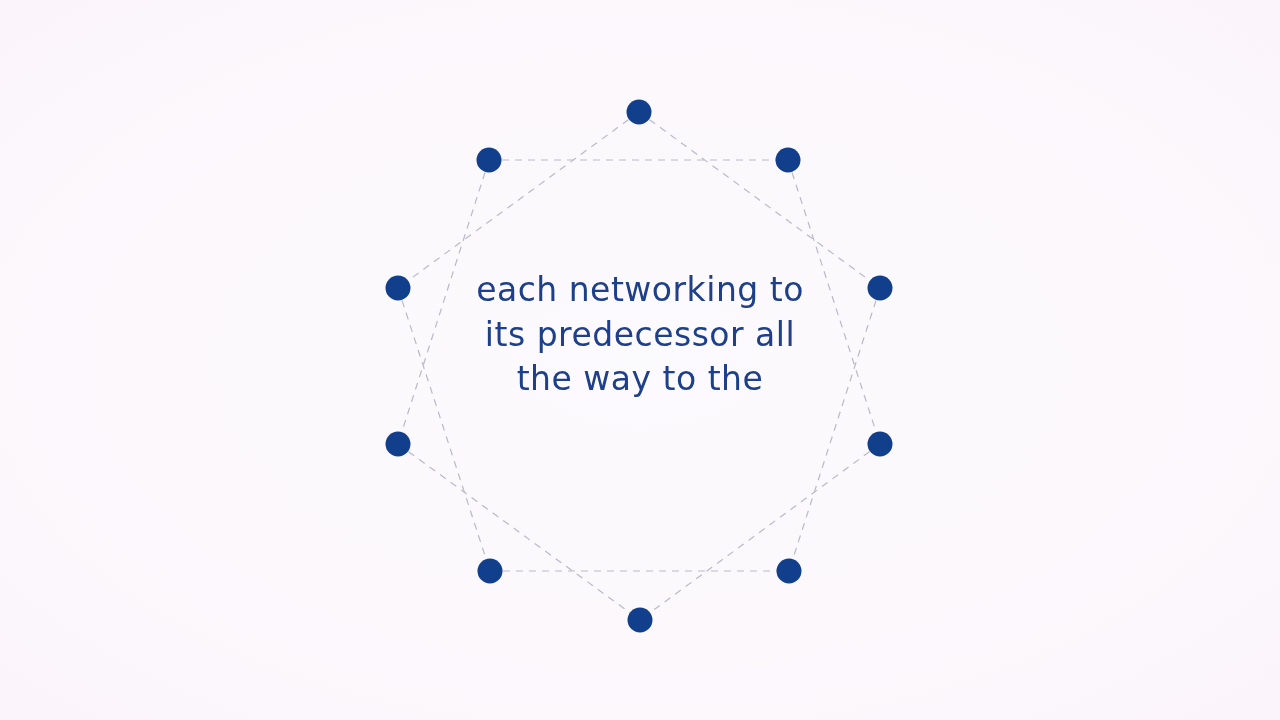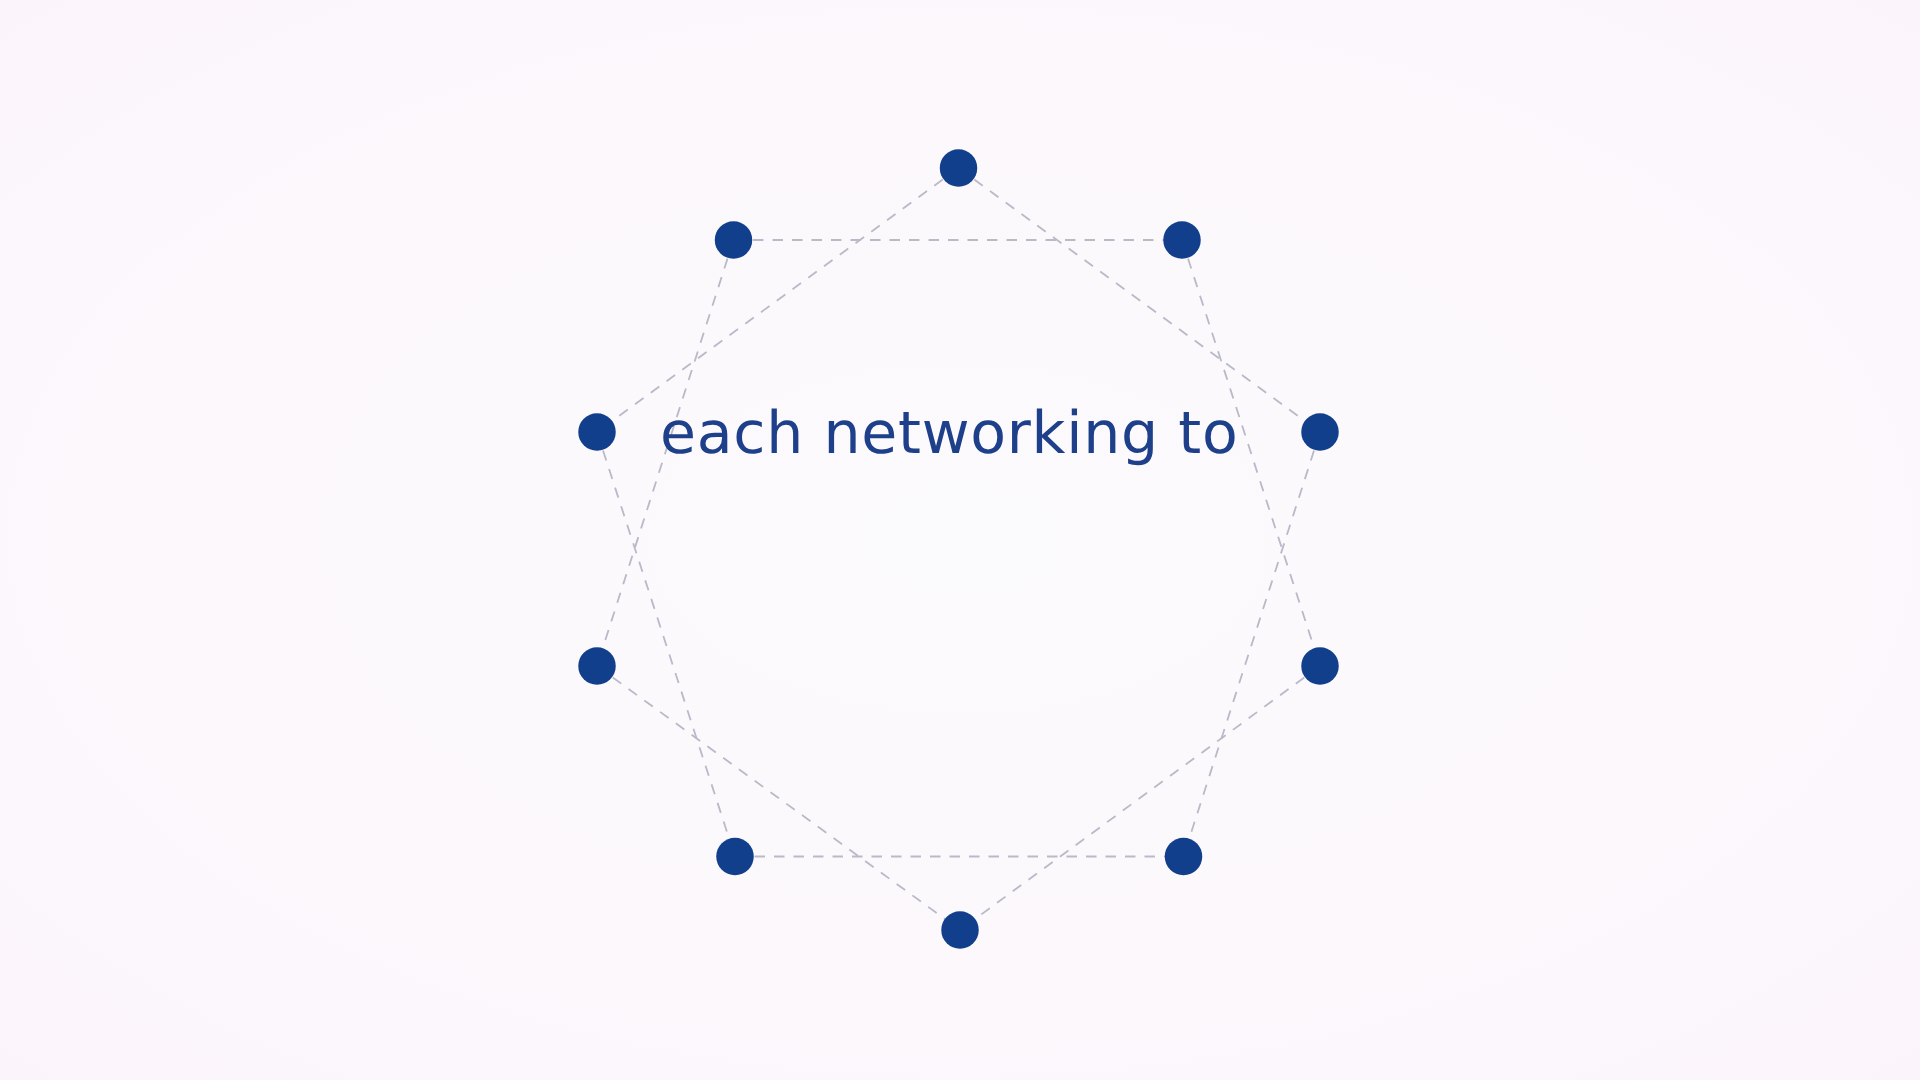--- a/index.html
+++ b/index.html
@@ -1,21 +1,21 @@
 <!DOCTYPE html>
 <html><head>
 <meta charset="utf-8">
 <style>
   html,body{margin:0;padding:0;}
   body{width:1280px;height:720px;overflow:hidden;position:relative;
     background:radial-gradient(ellipse at 50% 50%, #fbfafd 0%, #fcf8fc 60%, #fbf5fb 100%);
     font-family:"DejaVu Sans","Liberation Sans",sans-serif;}
   #diagram{position:absolute;left:0;top:0;width:1280px;height:720px;}
-  .caption{position:absolute;left:440px;top:268px;width:400px;text-align:left;
-    color:#1e3f8a;font-size:39px;line-height:44.5px;letter-spacing:0.5px;}
+  .caption{position:absolute;left:440px;top:268px;width:400px;text-align:center;
+    color:#1e3f8a;font-size:33px;line-height:44.5px;letter-spacing:0.5px;}
   .caption div{white-space:nowrap;}
 </style>
 </head>
 <body>
 
 <svg id="diagram" xmlns="http://www.w3.org/2000/svg" width="1280" height="720">
   <g id="edges">
       <line x1="489" y1="160" x2="788" y2="160" stroke="#b9b9c8" stroke-width="1.2" stroke-dasharray="7 6"></line>
       <line x1="490" y1="571" x2="789" y2="571" stroke="#b9b9c8" stroke-width="1.2" stroke-dasharray="7 6"></line>
       <line x1="639" y1="112" x2="398" y2="288" stroke="#b9b9c8" stroke-width="1.2" stroke-dasharray="7 6"></line>
@@ -36,13 +36,15 @@
       <circle cx="398" cy="444" r="12.5" fill="#123f8c"></circle>
       <circle cx="880" cy="444" r="12.5" fill="#123f8c"></circle>
       <circle cx="490" cy="571" r="12.5" fill="#123f8c"></circle>
       <circle cx="789" cy="571" r="12.5" fill="#123f8c"></circle>
       <circle cx="640" cy="620" r="12.5" fill="#123f8c"></circle>
     </g>
 </svg>
 
 <div class="caption">
   <div>each networking to</div>
+  <div>its predecessor all</div>
+  <div>the way to the</div>
 </div>
 
 </body></html>

